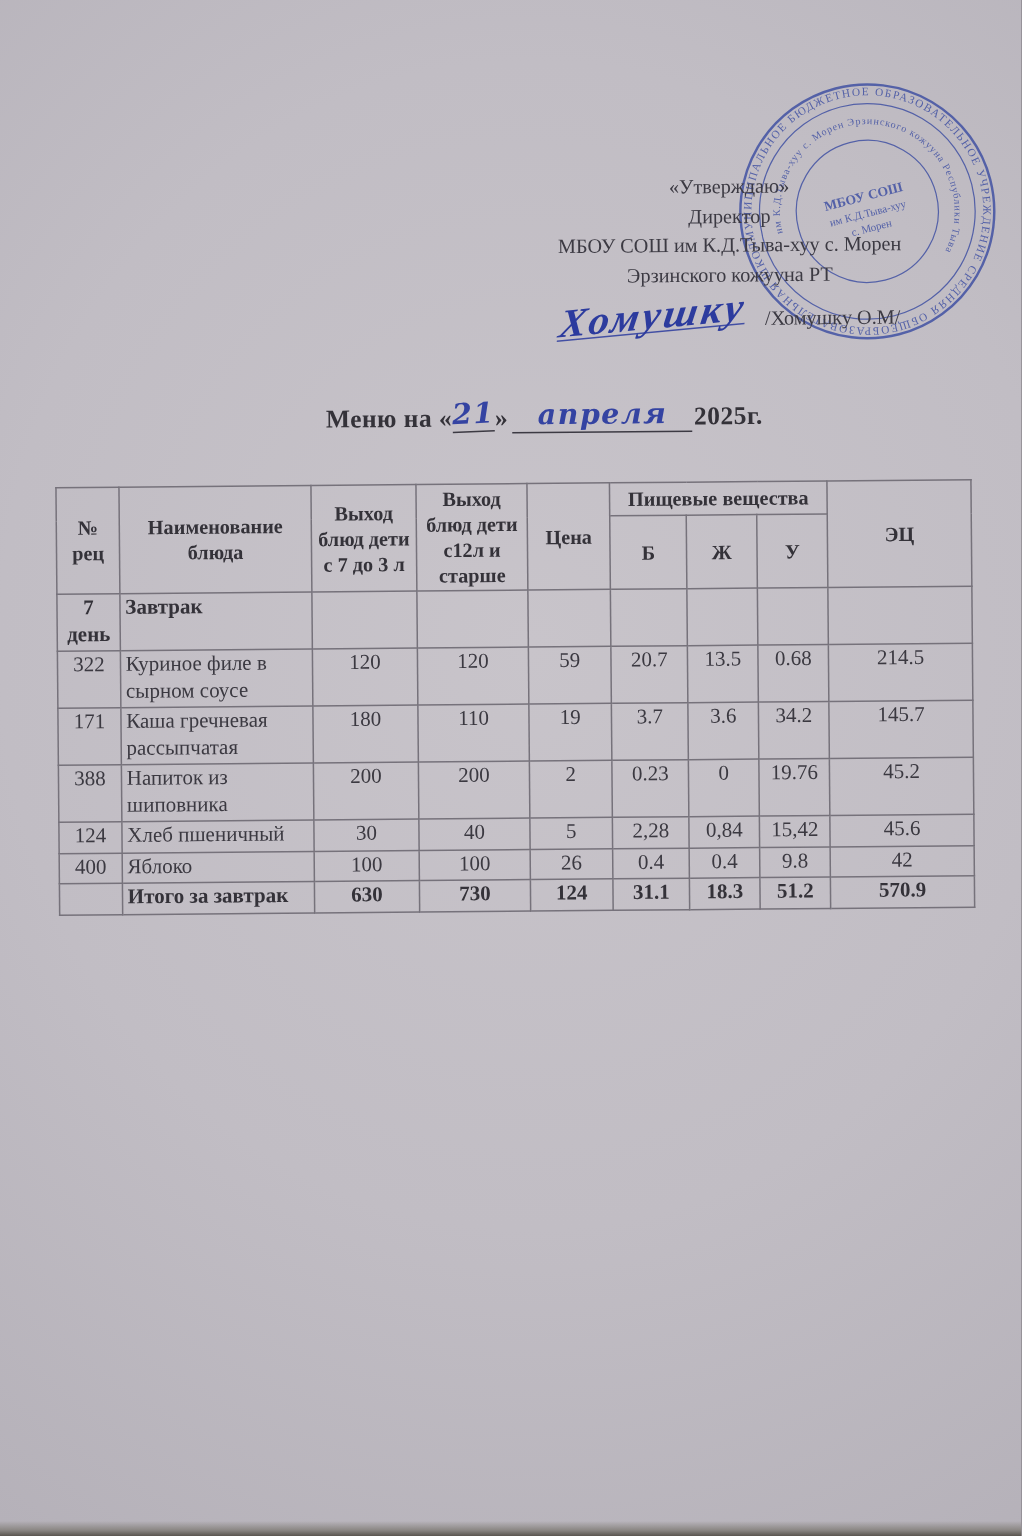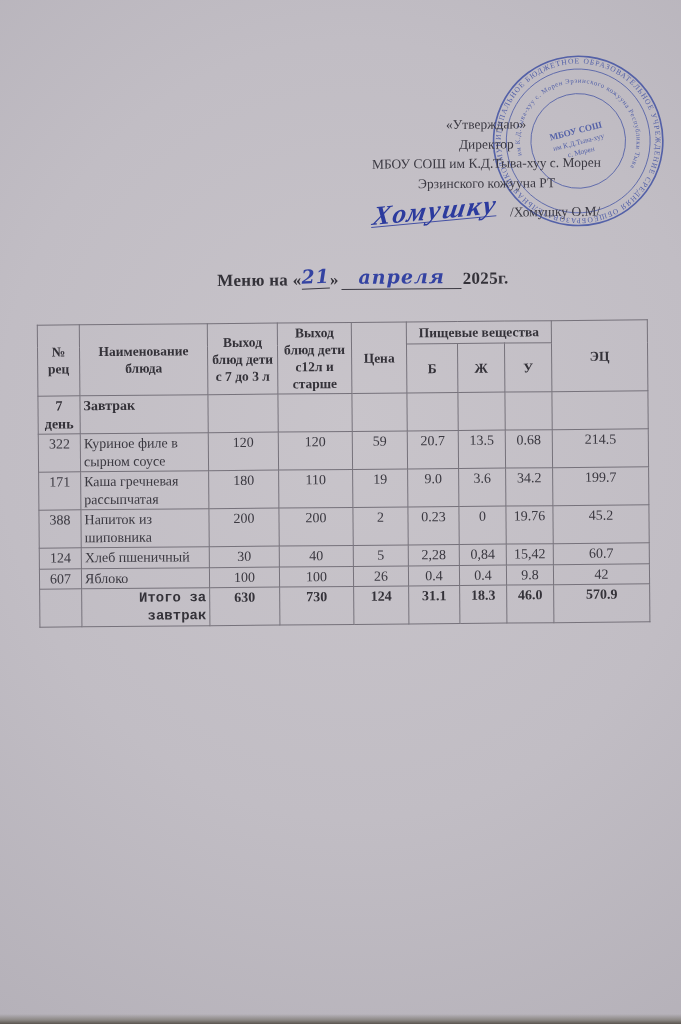--- a/index.html
+++ b/index.html
@@ -62,21 +62,21 @@
     overflow:hidden;
   }
   .menu-table thead th{
     font-weight:bold;font-size:13.5px;line-height:17px;vertical-align:middle;color:#343239;
   }
   .menu-table thead tr.sub th{height:46px;}
   .menu-table tbody td{
     vertical-align:top;line-height:17.5px;white-space:pre-line;
   }
   .menu-table tbody td.name{text-align:left;}
-  .menu-table tbody td.name.center{text-align:right;font-family:Liberation Mono, monospace;}
+  .menu-table tbody td.name.center{text-align:left;}
   .menu-table tbody tr.bold td{font-weight:bold;color:#343239;}
 </style>
 </head>
 <body>
 
 <div class="photo">
   <div class="content">
 
     <svg class="stamp" width="182" height="182" viewBox="0 0 200 200">
       <defs>
@@ -166,24 +166,24 @@
             <td>13.5</td>
             <td>0.68</td>
             <td>214.5</td>
           </tr>
           <tr>
             <td>171</td>
             <td class="name">Каша гречневая рассыпчатая</td>
             <td>180</td>
             <td>110</td>
             <td>19</td>
-            <td>9.0</td>
+            <td>3.7</td>
             <td>3.6</td>
             <td>34.2</td>
-            <td>199.7</td>
+            <td>145.7</td>
           </tr>
           <tr>
             <td>388</td>
             <td class="name">Напиток из шиповника</td>
             <td>200</td>
             <td>200</td>
             <td>2</td>
             <td>0.23</td>
             <td>0</td>
             <td>19.76</td>
@@ -191,42 +191,42 @@
           </tr>
           <tr>
             <td>124</td>
             <td class="name">Хлеб пшеничный</td>
             <td>30</td>
             <td>40</td>
             <td>5</td>
             <td>2,28</td>
             <td>0,84</td>
             <td>15,42</td>
-            <td>60.7</td>
-          </tr>
-          <tr>
-            <td>607</td>
+            <td>45.6</td>
+          </tr>
+          <tr>
+            <td>400</td>
             <td class="name">Яблоко</td>
             <td>100</td>
             <td>100</td>
             <td>26</td>
             <td>0.4</td>
             <td>0.4</td>
             <td>9.8</td>
             <td>42</td>
           </tr>
           <tr class="bold">
             <td></td>
             <td class="name center">Итого за завтрак</td>
             <td>630</td>
             <td>730</td>
             <td>124</td>
             <td>31.1</td>
             <td>18.3</td>
-            <td>46.0</td>
+            <td>51.2</td>
             <td>570.9</td>
           </tr>
         </tbody>
     </table>
 
   </div>
   <div class="edge-left"></div>
   <div class="edge-bottom"></div>
 </div>
 

